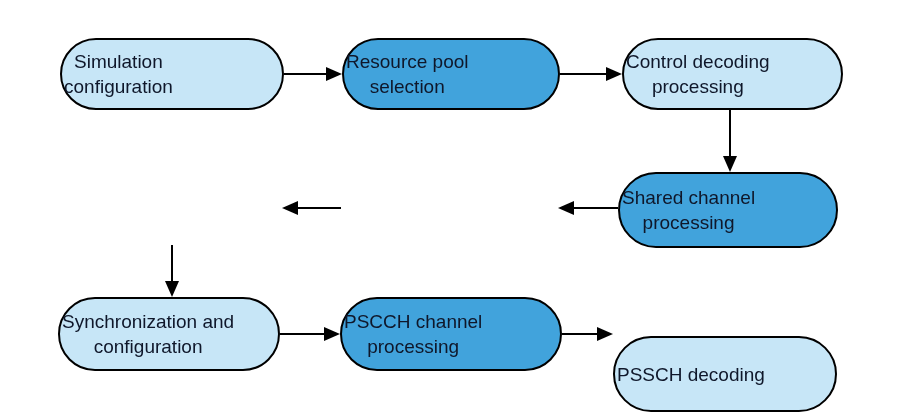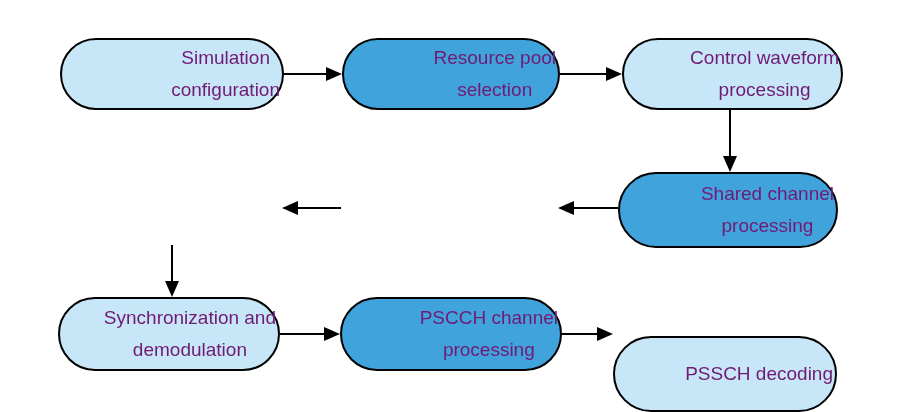--- a/index.html
+++ b/index.html
@@ -23,25 +23,25 @@
     height: 412px;
     pointer-events: none;
   }
   .node {
     position: absolute;
     box-sizing: border-box;
     border: 2px solid #000000;
     border-radius: 38px;
     display: flex;
     align-items: center;
-    justify-content: flex-end;
+    justify-content: flex-start;
     text-align: center;
-    color: #701a75;
+    color: #0f172a;
     font-size: 19px;
-    line-height: 32px;
+    line-height: 25px;
   }
   .node .label {
     white-space: pre-line;
     padding: 0 2px;
   }
   .light { background: #c7e6f7; }
   .dark  { background: #41a3dc; }
 
   .n1 { left: 60px;  top: 38px;  width: 224px; height: 72px; }
   .n2 { left: 342px; top: 38px;  width: 218px; height: 72px; }
@@ -98,30 +98,30 @@
 
   <div class="node light n1">
     <span class="label">Simulation
 configuration</span>
   </div>
   <div class="node dark n2">
     <span class="label">Resource pool
 selection</span>
   </div>
   <div class="node light n3">
-    <span class="label">Control waveform
+    <span class="label">Control decoding
 processing</span>
   </div>
   <div class="node dark n4">
     <span class="label">Shared channel
 processing</span>
   </div>
   <div class="node light n7">
     <span class="label">Synchronization and
-demodulation</span>
+configuration</span>
   </div>
   <div class="node dark n8">
     <span class="label">PSCCH channel
 processing</span>
   </div>
   <div class="node light n9">
     <span class="label">PSSCH decoding</span>
   </div>
 
 </div>

